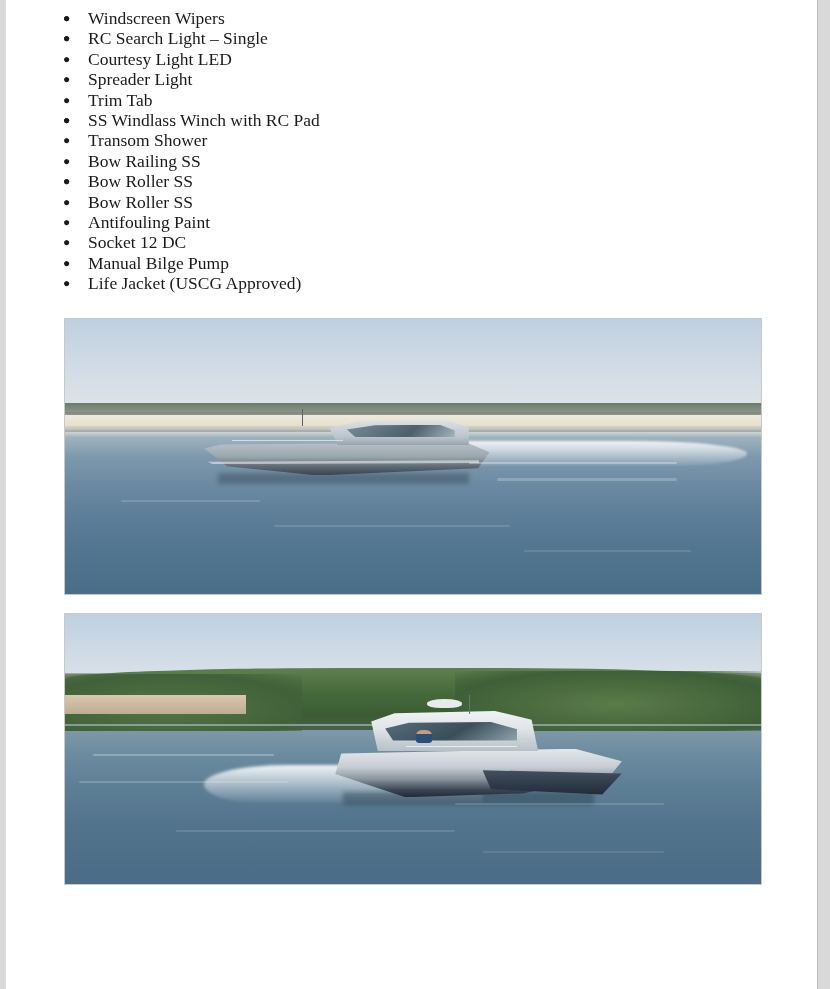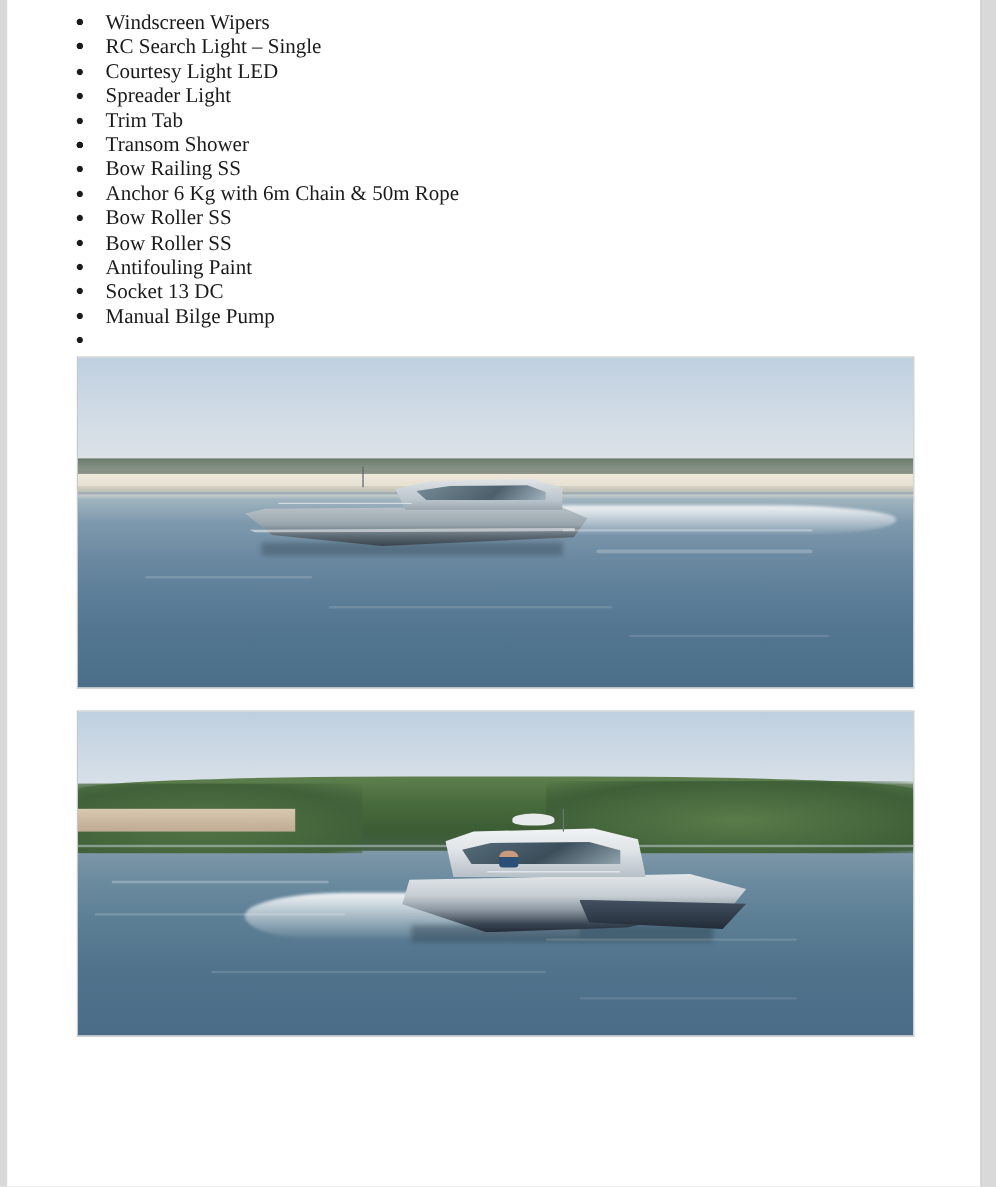--- a/index.html
+++ b/index.html
@@ -247,30 +247,30 @@
 
   <ul class="spec-list">
     <li><span class="bullet">●</span></li>
     <li><span class="bullet">●</span><span>Windscreen Wipers</span></li>
     <li><span class="bullet">●</span></li>
     <li><span class="bullet">●</span><span>RC Search Light – Single</span></li>
     <li><span class="bullet">●</span><span>Courtesy Light LED</span></li>
     <li><span class="bullet">●</span><span>Spreader Light</span></li>
     <li><span class="bullet">●</span><span>Trim Tab</span></li>
     <li><span class="bullet">●</span></li>
-    <li><span class="bullet">●</span></li>
+    <li><span class="bullet">●</span><span>SS Windlass Winch with RC Pad</span></li>
     <li><span class="bullet">●</span><span>Transom Shower</span></li>
     <li><span class="bullet">●</span><span>Bow Railing SS</span></li>
-    <li><span class="bullet">●</span><span>Anchor 6 Kg with 6m Chain &amp; 50m Rope</span></li>
+    <li><span class="bullet">●</span></li>
     <li><span class="bullet">●</span><span>Bow Roller SS</span></li>
     <li><span class="bullet">●</span><span>Bow Roller SS</span></li>
     <li><span class="bullet">●</span><span>Antifouling Paint</span></li>
-    <li><span class="bullet">●</span><span>Socket 13 DC</span></li>
+    <li><span class="bullet">●</span><span>Socket 12 DC</span></li>
     <li><span class="bullet">●</span><span>Manual Bilge Pump</span></li>
-    <li><span class="bullet">●</span></li>
+    <li><span class="bullet">●</span><span>Life Jacket (USCG Approved)</span></li>
   </ul>
 
   <div class="photos">
 
     <div class="photo-frame first">
       <div class="ph1">
         <div class="skyband"></div>
         <div class="treeline"></div>
         <div class="sandspit"></div>
         <div class="waterline"></div>

